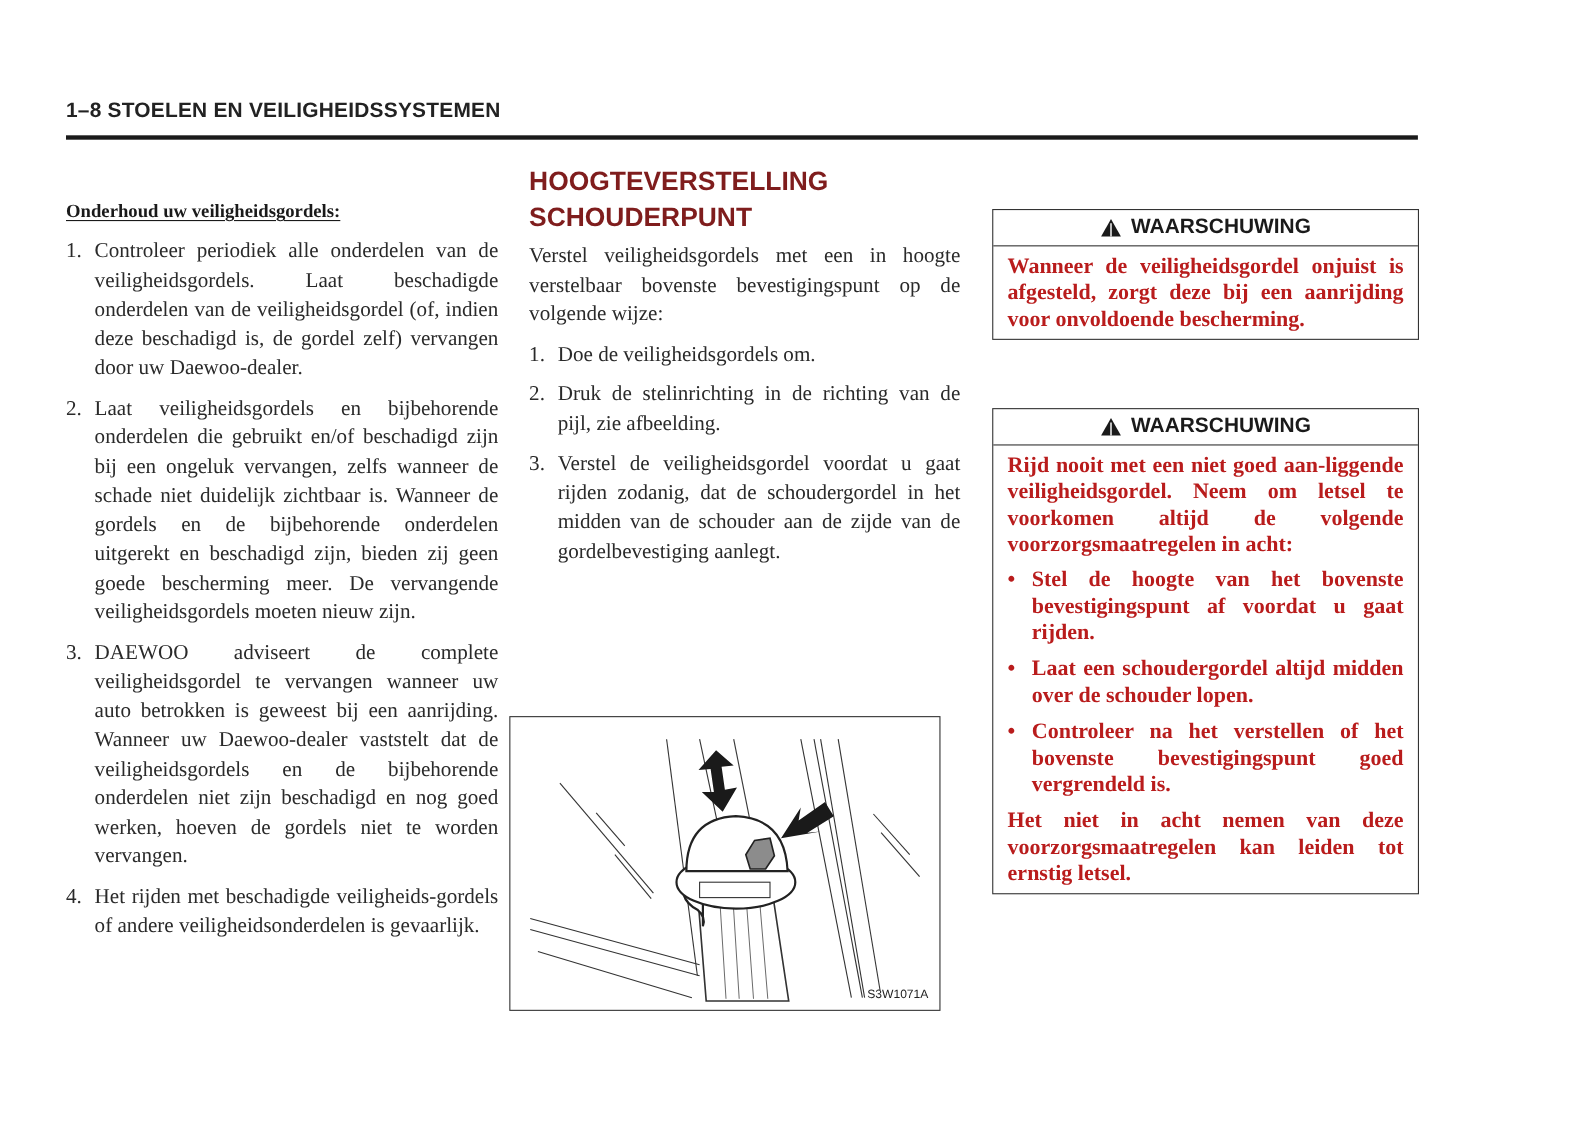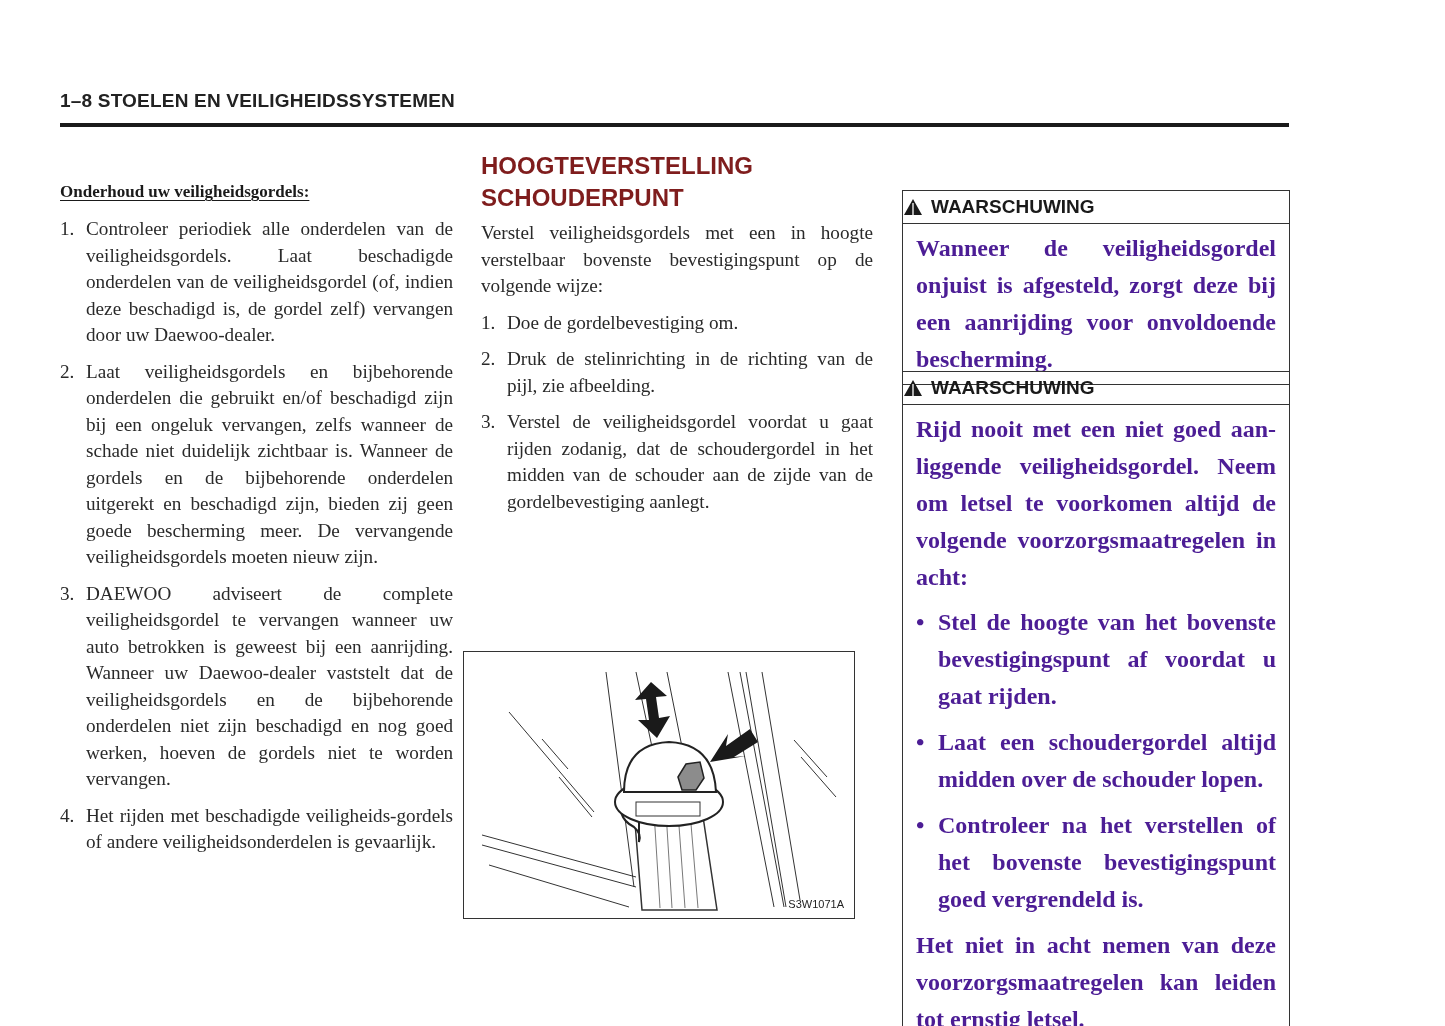--- a/index.html
+++ b/index.html
@@ -14,22 +14,22 @@
 
   .col2 { position: absolute; left: 481px; top: 150px; width: 392px; }
   .col2 h1 { margin: 0 0 6px 0; font-family: "Liberation Sans", sans-serif; font-weight: bold; font-size: 24px; line-height: 32px; color: #7f1d1d; }
   .col2 p.intro { margin: 0 0 10px 0; font-family: "Liberation Serif", serif; font-size: 19.2px; line-height: 26.5px; color: #2a2a2a; text-align: justify; }
 
   .figure { position: absolute; left: 463px; top: 651px; width: 390px; height: 266px; border: 1.5px solid #333; }
   .figure svg { width: 100%; height: 100%; display: block; }
   .figure .fig-code { position: absolute; right: 10px; bottom: 8px; font-family: "Liberation Sans", sans-serif; font-size: 11px; color: #222; }
 
   .warn { position: absolute; left: 902px; width: 386px; border: 1.5px solid #333; }
-  .warn .warn-head { border-bottom: 1.5px solid #333; height: 32px; display: flex; align-items: center; gap: 8px; font-family: "Liberation Sans", sans-serif; font-weight: bold; font-size: 19px; color: #1a1a1a; }
-  .warn .warn-body { padding: 6px 13px 6px 13px; font-family: "Liberation Serif", serif; font-weight: bold; font-size: 24px; line-height: 37px; color: #4c1d95; text-align: justify; }
+  .warn .warn-head { border-bottom: 1.5px solid #333; height: 32px; display: flex; align-items: center; justify-content: center; gap: 8px; font-family: "Liberation Sans", sans-serif; font-weight: bold; font-size: 19px; color: #1a1a1a; }
+  .warn .warn-body { padding: 6px 13px 6px 13px; font-family: "Liberation Serif", serif; font-weight: bold; font-size: 20px; line-height: 24px; color: #b91c1c; text-align: justify; }
   .warn .warn-body p { margin: 0; }
   .warn ul { list-style: none; margin: 8px 0 8px 0; padding: 0; }
   .warn ul li { position: relative; padding-left: 22px; margin-bottom: 9px; }
   .warn ul li .bullet { position: absolute; left: 0; top: 0; }
   .warn1 { top: 190px; }
   .warn2 { top: 371px; }
 </style>
 </head>
 <body>
 
@@ -46,21 +46,21 @@
   </ol>
 </section>
 
 <section class="col2">
   <h1>
     <span>HOOGTEVERSTELLING</span><br>
     <span>SCHOUDERPUNT</span><br>
   </h1>
   <p class="intro">Verstel veiligheidsgordels met een in hoogte verstelbaar bovenste bevestigingspunt op de volgende wijze:</p>
   <ol class="list">
-    <li><span class="num">1.</span><span>Doe de gordelbevestiging om.</span></li>
+    <li><span class="num">1.</span><span>Doe de veiligheidsgordels om.</span></li>
     <li><span class="num">2.</span><span>Druk de stelinrichting in de richting van de pijl, zie afbeelding.</span></li>
     <li><span class="num">3.</span><span>Verstel de veiligheidsgordel voordat u gaat rijden zodanig, dat de schoudergordel in het midden van de schouder aan de zijde van de gordelbevestiging aanlegt.</span></li>
   </ol>
 </section>
 
 <div class="figure">
   <svg viewBox="0 0 390 266">
     <g stroke="#333" stroke-width="1" fill="none">
 
       <line x1="45" y1="60" x2="130" y2="160"></line>

